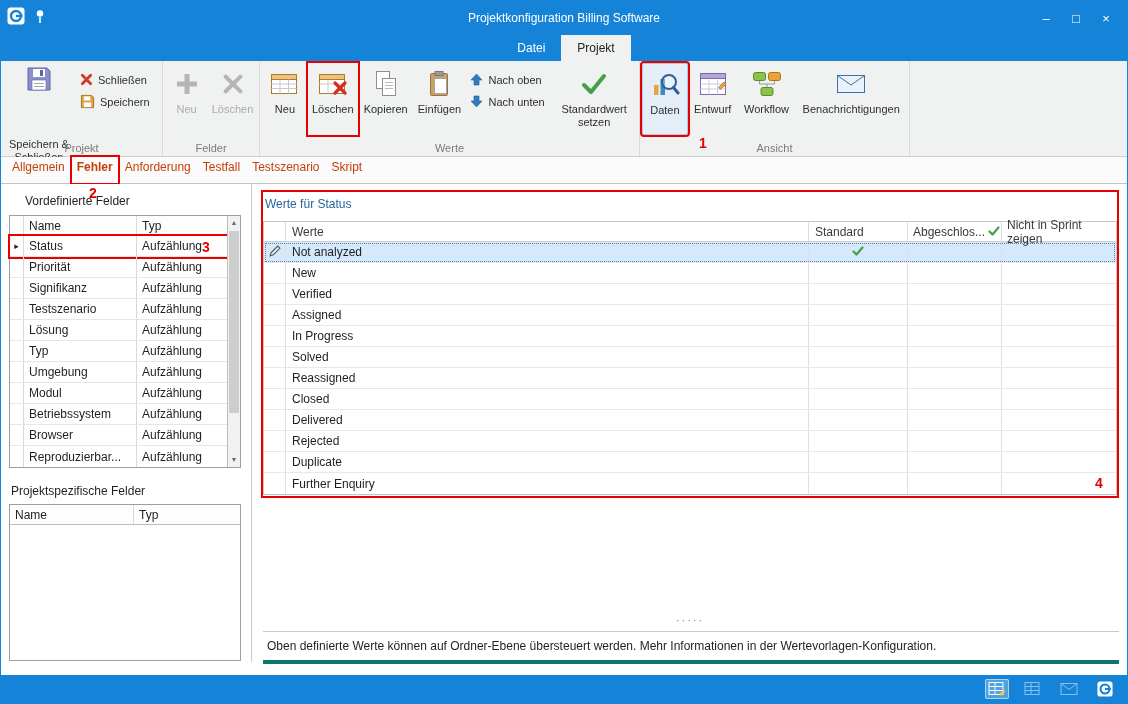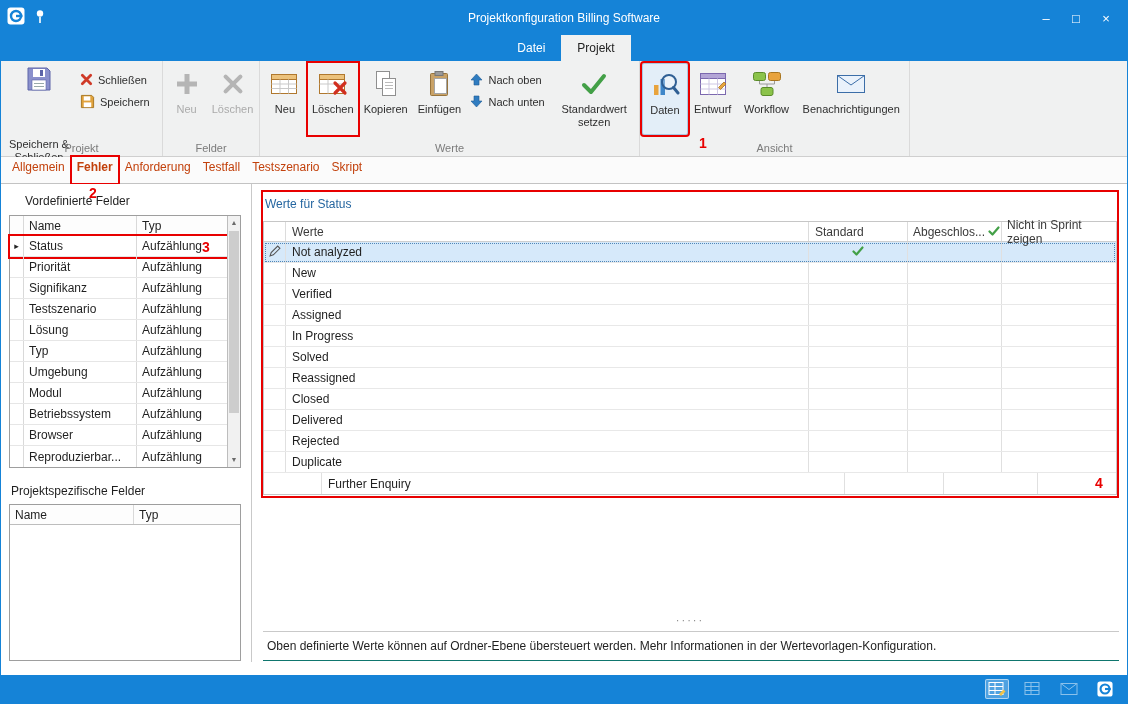--- a/index.html
+++ b/index.html
@@ -62,30 +62,30 @@
   .l2-typ{flex:1;display:flex;align-items:center;padding-left:5px;font-size:12px;color:#1f1f1f;}
 
   
   .rpanel{position:absolute;left:258px;top:0;width:862px;height:493px;}
   .rtitle{position:absolute;left:6px;top:13px;font-size:12px;color:#2566a0;}
   .vtable{position:absolute;left:4px;top:37px;width:854px;border:1px solid #c6c6c6;background:#fff;}
   .vhead{display:flex;height:20px;border-bottom:1px solid #cfcfcf;color:#3a3a3a;font-size:12px;background:#fff;}
   .vhead>div{border-right:1px solid #dcdcdc;}
   .vhead>div:last-child{border-right:none;}
   .vrow{display:flex;height:21px;border-bottom:1px solid #e8e8e8;font-size:12px;color:#1f1f1f;}
-  .vrow:last-child{border-bottom:none;margin-left:36px;}
+  .vrow:last-child{border-bottom:none;}
   .v-ind{width:22px;display:flex;align-items:center;justify-content:center;border-right:1px solid #e0e0e0;}
   .v-werte{width:523px;display:flex;align-items:center;padding-left:6px;border-right:1px solid #e0e0e0;}
   .v-std{width:99px;display:flex;align-items:center;justify-content:center;border-right:1px solid #e0e0e0;}
   .vhead .v-std{justify-content:flex-start;padding-left:6px;}
   .v-abg{width:94px;display:flex;align-items:center;padding-left:5px;gap:3px;border-right:1px solid #e0e0e0;}
   .v-spr{flex:1;display:flex;align-items:center;padding-left:5px;}
   .vrow.selected{background:#d6e9fa;outline:1px dotted #4f87b8;outline-offset:-2px;}
   .splitdots{position:absolute;left:0;right:0;top:430px;text-align:center;color:#8a8a8a;font-size:11px;letter-spacing:2px;}
-  .notebox{position:absolute;left:4px;right:2px;top:447px;border-top:1px solid #c9c9c9;border-bottom:1px solid #0f766e;padding:7px 4px;font-size:12px;color:#1f1f1f;background:#fff;}
+  .notebox{position:absolute;left:4px;right:2px;top:447px;border-top:1px solid #c9c9c9;border-bottom:4px solid #0f766e;padding:7px 4px;font-size:12px;color:#1f1f1f;background:#fff;}
 
   
   .statusbar{position:absolute;left:0;right:0;bottom:0;height:28px;background:#1583d7;display:flex;align-items:center;justify-content:flex-end;gap:12px;padding-right:10px;}
   .sb-icon{display:flex;align-items:center;justify-content:center;width:24px;height:20px;}
   .sb-icon.active{background:rgba(255,255,255,.25);border:1px solid rgba(255,255,255,.55);border-radius:2px;}
   .sb-icon.dim{opacity:.5;}
 
   
   .overlay{position:absolute;inset:0;pointer-events:none;z-index:40;}
   .redbox{position:absolute;border:2px solid #e80000;}

